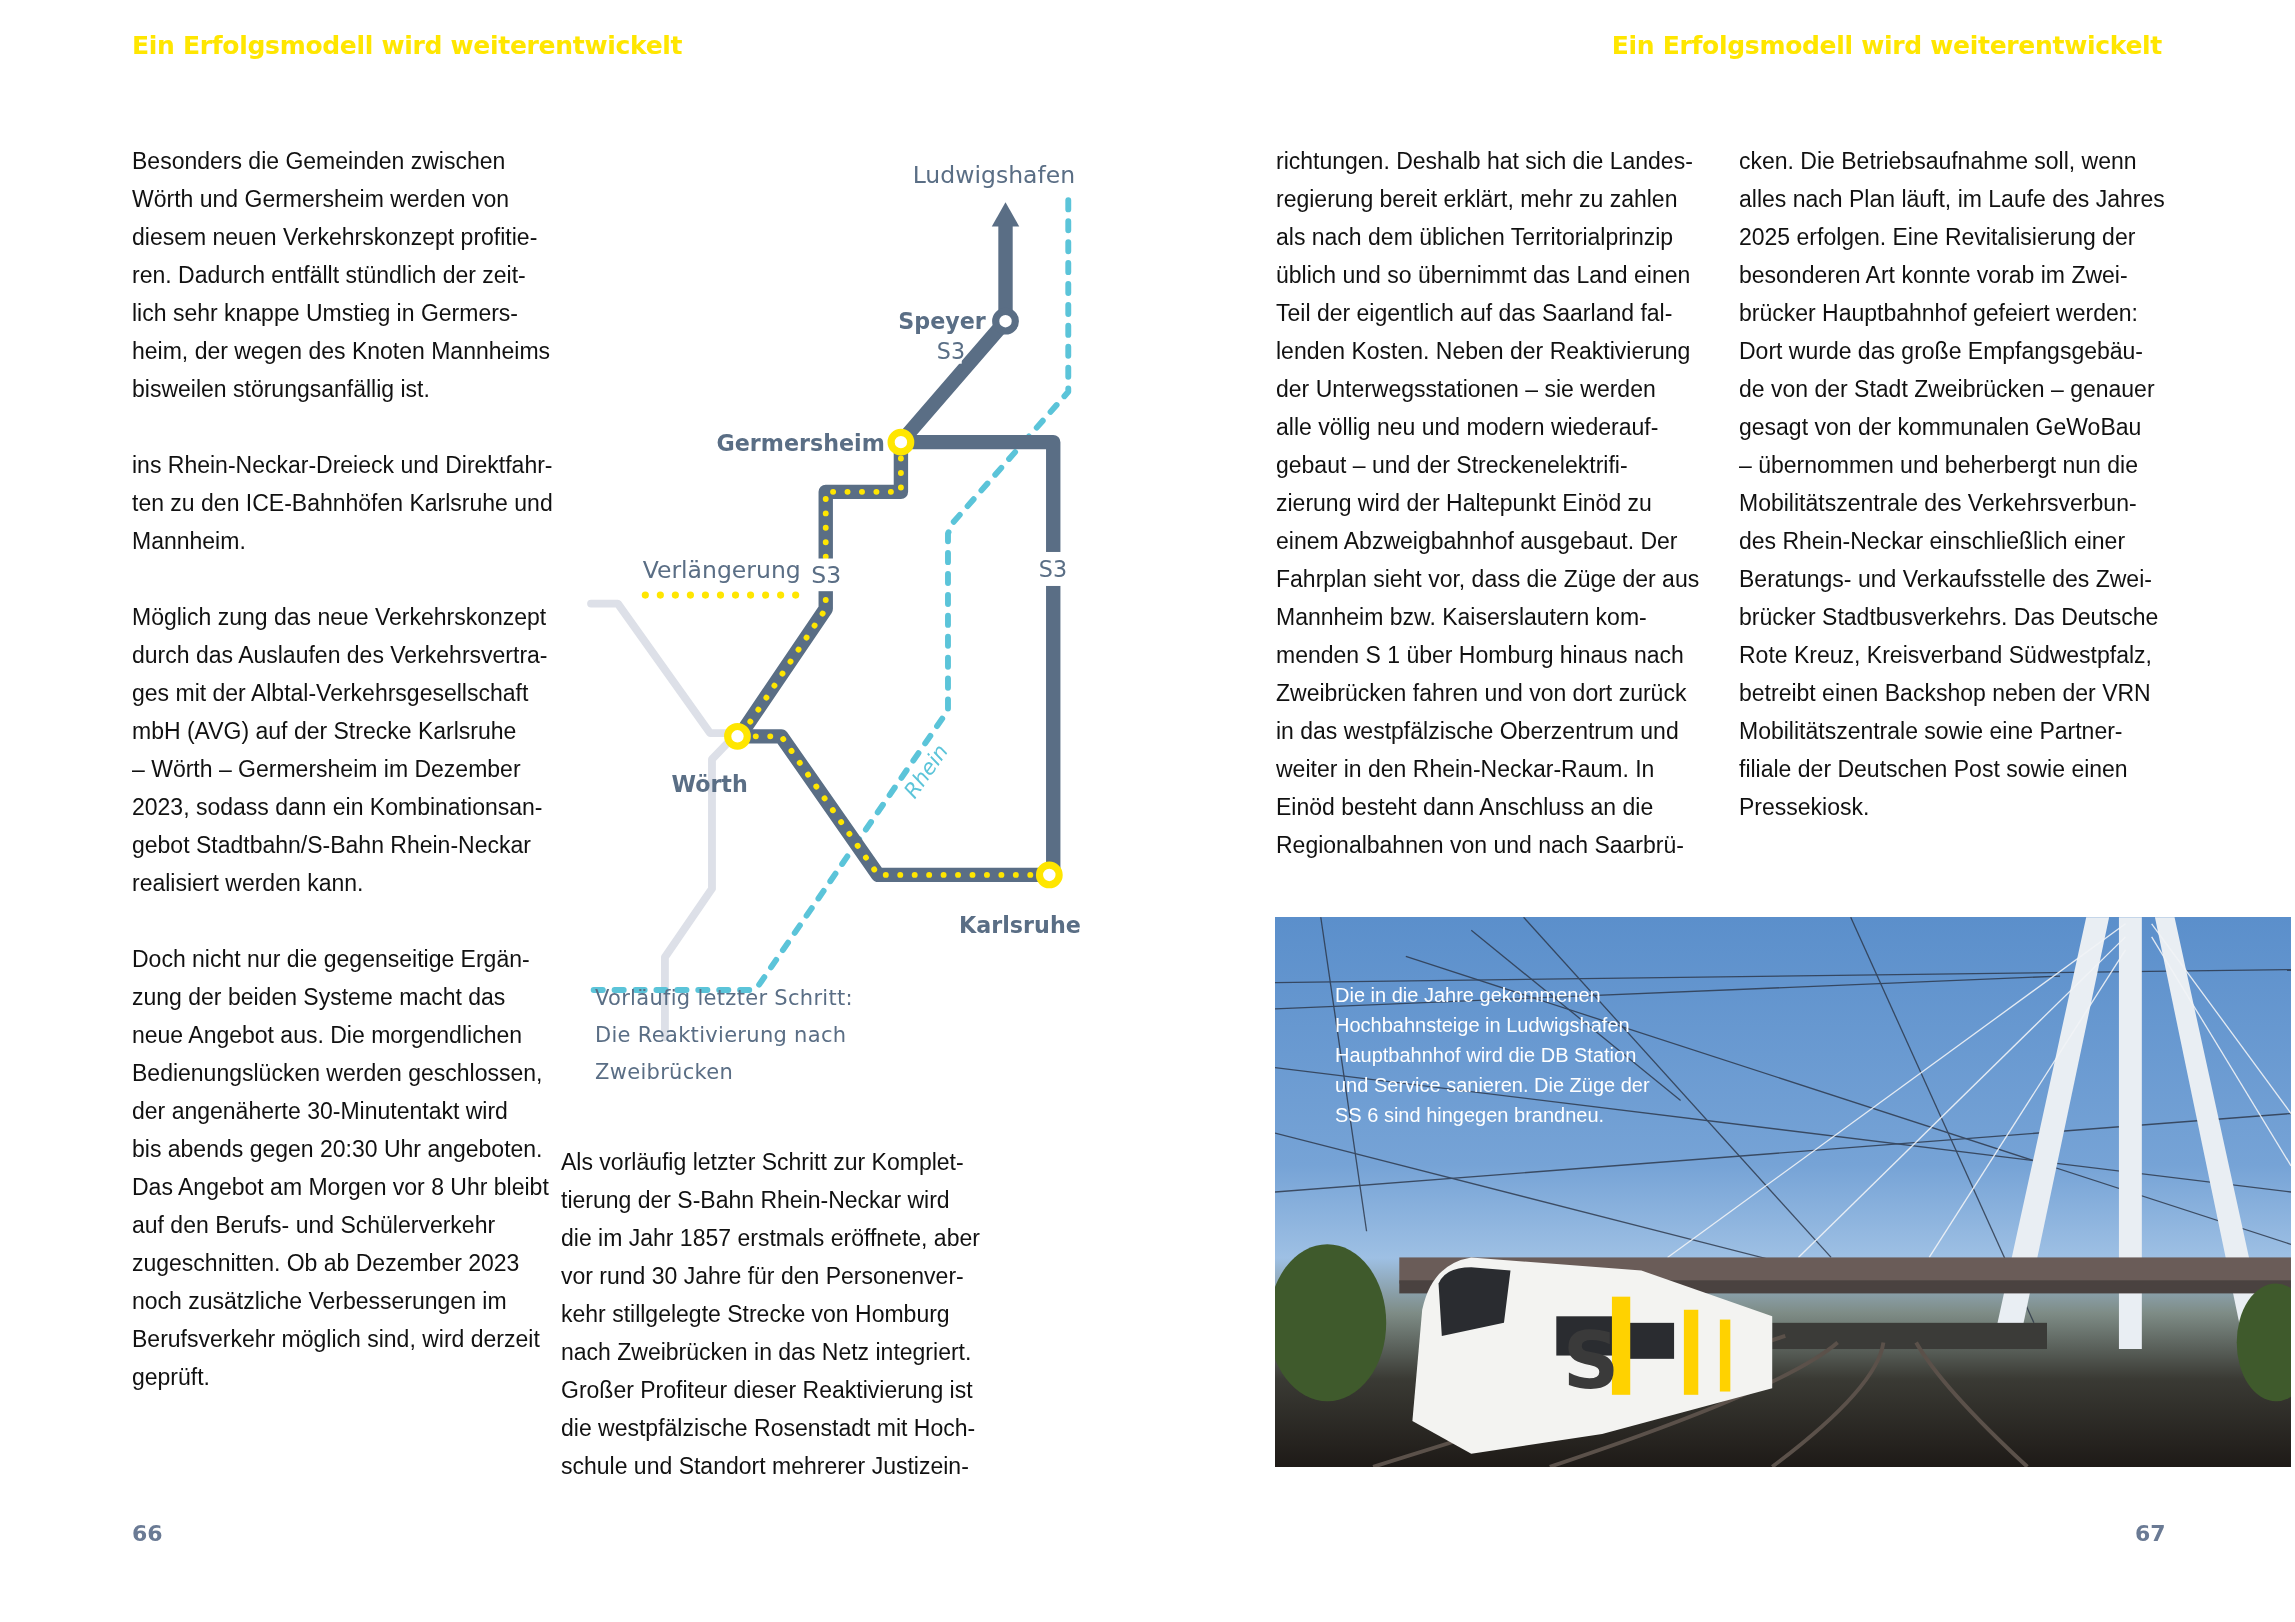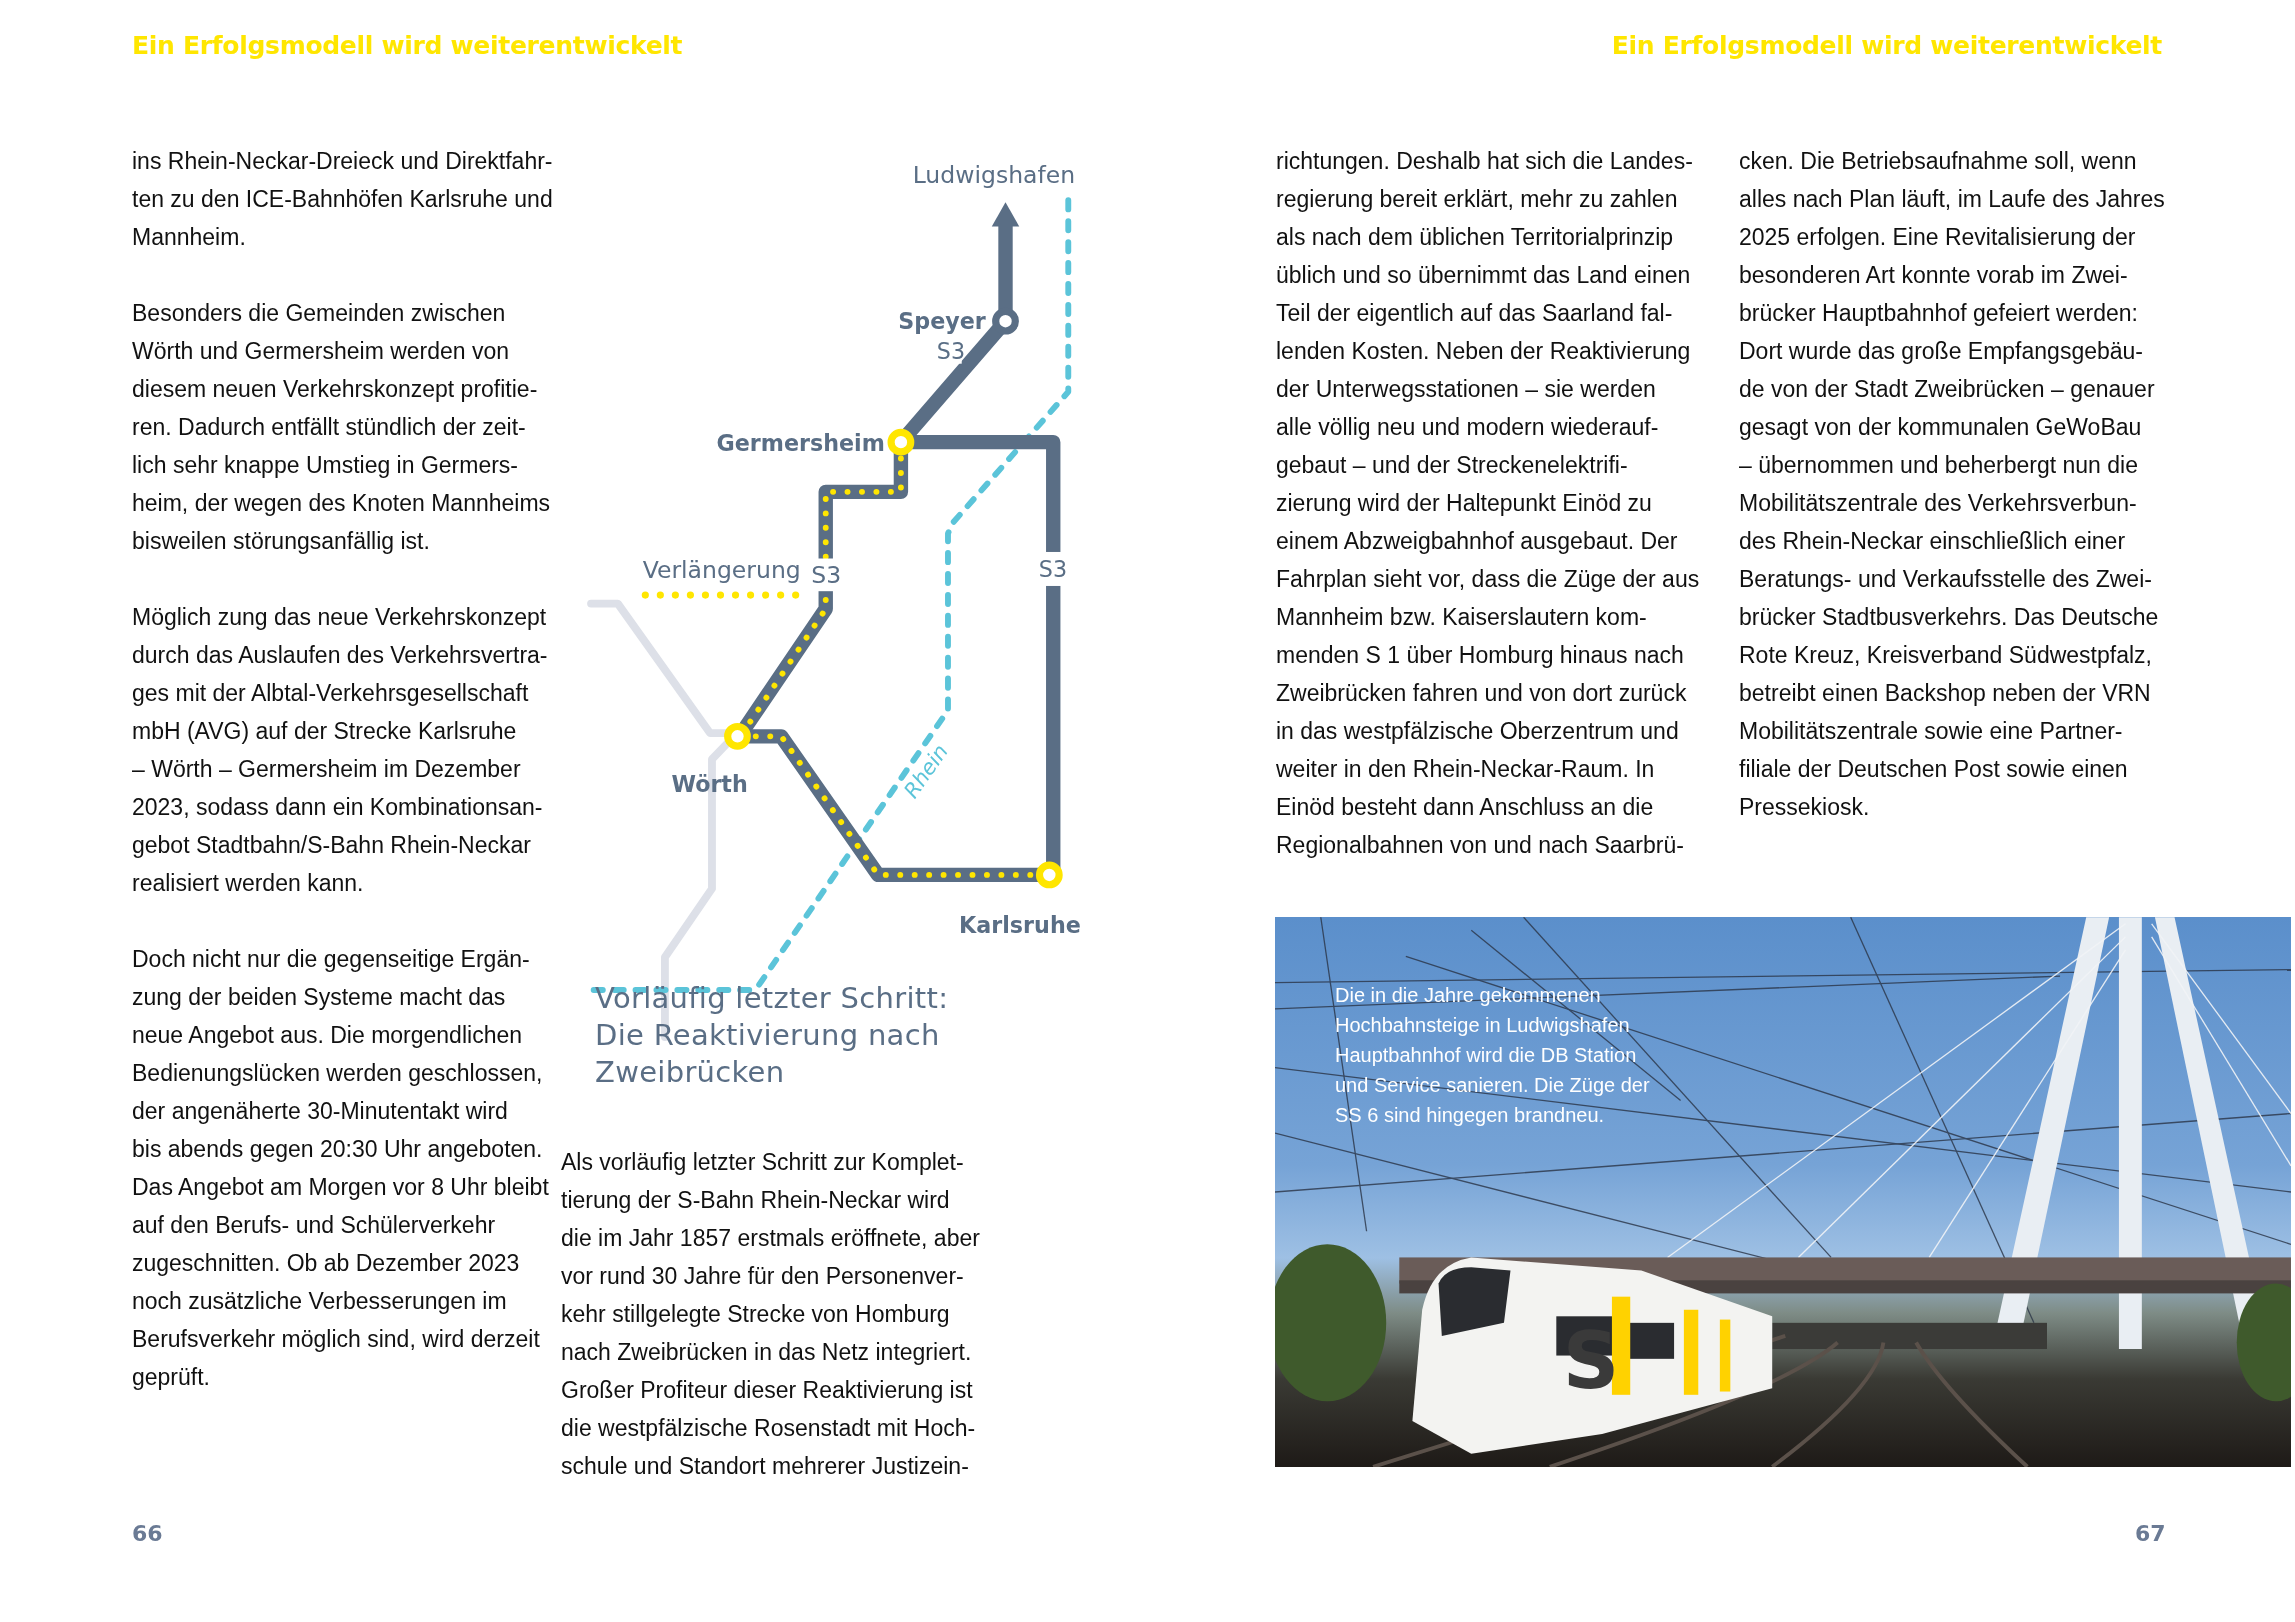--- a/index.html
+++ b/index.html
@@ -9,50 +9,50 @@
          font-weight:bold; font-size:25px; color:#ffe600; letter-spacing:-0.3px; white-space:nowrap; }
   .rh-left { left:132px; }
   .rh-right { right:133px; }
   .col { position:absolute; font-size:23px; line-height:38px; }
   .col p { margin:0 0 38px 0; white-space:pre-line; }
   .col-1 { left:132px; top:142px; width:445px; }
   .col-2 { left:561px; top:1143px; width:445px; }
   .col-3 { left:1276px; top:142px; width:452px; }
   .col-4 { left:1739px; top:142px; width:452px; }
   .subhead { position:absolute; left:595px; top:980px; width:445px;
-         font-family:"DejaVu Sans", sans-serif; font-size:29px; line-height:37px;
+         font-family:"DejaVu Sans", sans-serif; font-size:21px; line-height:37px;
          color:#5a6e85; white-space:pre-line; letter-spacing:0.3px; }
   .page-num { position:absolute; top:1521px; font-family:"DejaVu Sans", sans-serif; font-weight:bold;
          font-size:22px; color:#6a7a94;text-align:right; }
   .pn-left { left:132px; }
   .pn-right { left:2135px; }
   .map { position:absolute; left:576px; top:118px; width:523px; height:949px; }
   .map .lbl { font-family:"DejaVu Sans", sans-serif; fill:#5a6e85; }
   .photo { position:absolute; left:1275px; top:917px; width:1016px; height:550px; overflow:hidden;
            background:linear-gradient(180deg,#5b8fcb 0%,#76a3d6 45%,#9ec0e4 62%,#7e8c86 72%,#3a3a34 84%,#1e1a17 100%); }
   .photo-caption { position:absolute; left:60px; top:44px; width:366px; font-size:20px; line-height:30px;
            color:#ffffff; white-space:pre-line;margin-top:19px; }
 </style>
 </head>
 <body>
 
 <div class="running-head rh-left">Ein Erfolgsmodell wird weiterentwickelt</div>
 <div class="running-head rh-right">Ein Erfolgsmodell wird weiterentwickelt</div>
 
 <div class="col col-1">
-  <p>ins Rhein-Neckar-Dreieck und Direktfahr-
-ten zu den ICE-Bahnhöfen Karlsruhe und
-Mannheim.</p>
   <p>Besonders die Gemeinden zwischen
 Wörth und Germersheim werden von
 diesem neuen Verkehrskonzept profitie-
 ren. Dadurch entfällt stündlich der zeit-
 lich sehr knappe Umstieg in Germers-
 heim, der wegen des Knoten Mannheims
 bisweilen störungsanfällig ist.</p>
+  <p>ins Rhein-Neckar-Dreieck und Direktfahr-
+ten zu den ICE-Bahnhöfen Karlsruhe und
+Mannheim.</p>
   <p>Möglich zung das neue Verkehrskonzept
 durch das Auslaufen des Verkehrsvertra-
 ges mit der Albtal-Verkehrsgesellschaft
 mbH (AVG) auf der Strecke Karlsruhe
 – Wörth – Germersheim im Dezember
 2023, sodass dann ein Kombinationsan-
 gebot Stadtbahn/S-Bahn Rhein-Neckar
 realisiert werden kann.</p>
   <p>Doch nicht nur die gegenseitige Ergän-
 zung der beiden Systeme macht das

